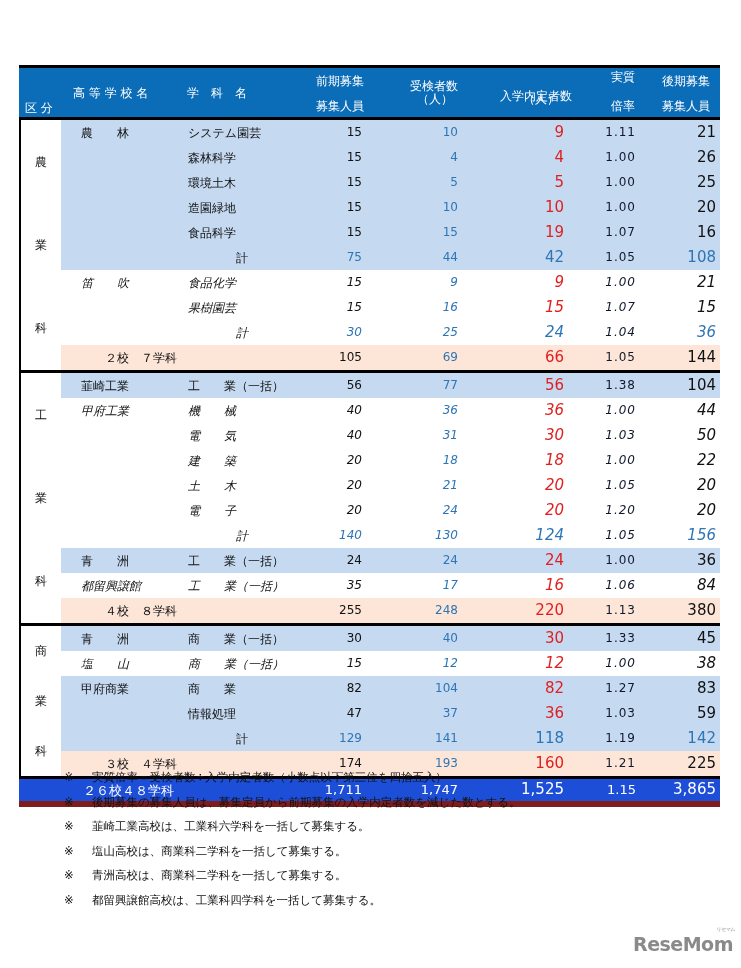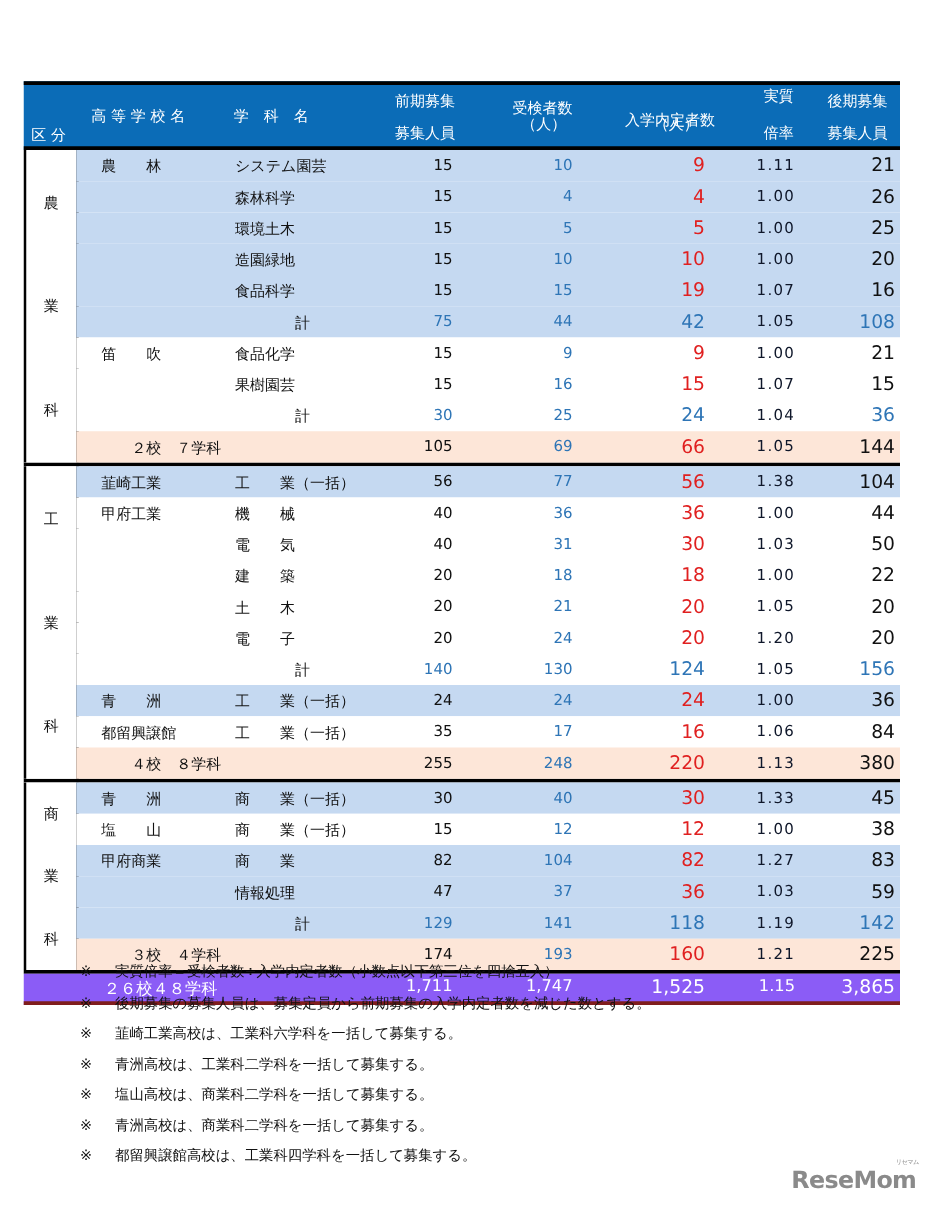--- a/index.html
+++ b/index.html
@@ -8,33 +8,33 @@
   .table-wrap { position:absolute; left:19px; top:65px; width:701px; }
   .hdr { position:relative; height:49px; background:#0b6cb7; color:#fff;
          border-top:3px solid #000; border-bottom:3px solid #000; box-sizing:content-box; }
   .hdr span { position:absolute; font-size:12px; white-space:nowrap; }
   .section { position:relative; border-bottom:3px solid #000; }
   .section .cat { position:absolute; left:0; top:0; bottom:0; width:40px;
                   border-right:2px solid #000; border-left:2px solid #000; background:#fff; }
   .section .cat span { position:absolute; left:0; width:40px; text-align:center; font-size:12px; }
   .row { position:relative; height:25px; margin-left:42px; font-size:12px; }
   .row.blue { background:#c5d9f1; }
-  .row.white { background:#ffffff; }
+  .row.white { background:#ffffff;font-style:italic; }
   .row.peach { background:#fde6d8; }
   .row span { position:absolute; top:5px; white-space:nowrap; }
   .c-school { left:20px; }
   .c-dept { left:127px; }
   .c-zenki { right:358px; text-align:right; }
   .c-juken { right:262px; text-align:right; color:#2e75b6; }
   .c-naitei { right:156px; text-align:right; color:#e02020; font-size:15px; top:3px !important; }
   .c-ratio { right:84px; text-align:center; color:#0f172a; letter-spacing:1px; }
   .c-kouki { right:4px; text-align:right; font-size:15px; top:3px !important; }
   .subtotal .c-zenki, .subtotal .c-kouki, .subtotal .c-naitei { color:#2e75b6; }
-  .total-row { position:relative; height:22px; background:#8b5cf6; color:#fff; font-size:13px;
-               border-bottom:3px solid #7f1d1d; }
+  .total-row { position:relative; height:22px; background:#1d4ed8; color:#fff; font-size:13px;
+               border-bottom:6px solid #7f1d1d; }
   .total-row span { position:absolute; top:3px; white-space:nowrap; }
   .notes { position:absolute; left:64px; top:770px; font-size:11.5px; }
   .note { height:24.5px; white-space:nowrap; }
   .note .mark { display:inline-block; width:28px; }
   .logo { position:absolute; left:633px; top:933px; font-size:19px; font-weight:bold; color:#8a8a8a;
           font-family:"DejaVu Sans", sans-serif; letter-spacing:-0.5px; }
   .logo small { position:absolute; right:-2px; top:-7px; font-size:5px; font-weight:normal; }
 </style>
 </head>
 <body>
@@ -321,21 +321,20 @@
     <span style="right:156px;font-size:15px;top:1px">1,525</span>
     <span style="right:84px">1.15</span>
     <span style="right:4px;font-size:15px;top:1px">3,865</span>
   </div>
 </div>
 
 <div class="notes" id="notes">
     <div class="note"><span class="mark">※</span><span>実質倍率＝受検者数÷入学内定者数（小数点以下第三位を四捨五入）</span></div>
     <div class="note"><span class="mark">※</span><span>後期募集の募集人員は、募集定員から前期募集の入学内定者数を減じた数とする。</span></div>
     <div class="note"><span class="mark">※</span><span>韮崎工業高校は、工業科六学科を一括して募集する。</span></div>
-    <div class="note"><span class="mark">※</span><span>青洲高校は、工業科二学科を一括して募集する。</span></div>
     <div class="note"><span class="mark">※</span><span>塩山高校は、商業科二学科を一括して募集する。</span></div>
     <div class="note"><span class="mark">※</span><span>青洲高校は、商業科二学科を一括して募集する。</span></div>
     <div class="note"><span class="mark">※</span><span>都留興譲館高校は、工業科四学科を一括して募集する。</span></div>
   </div>
 
 <div class="logo">
   <span>ReseMom</span>
   <small>リセマム</small>
 </div>
 

